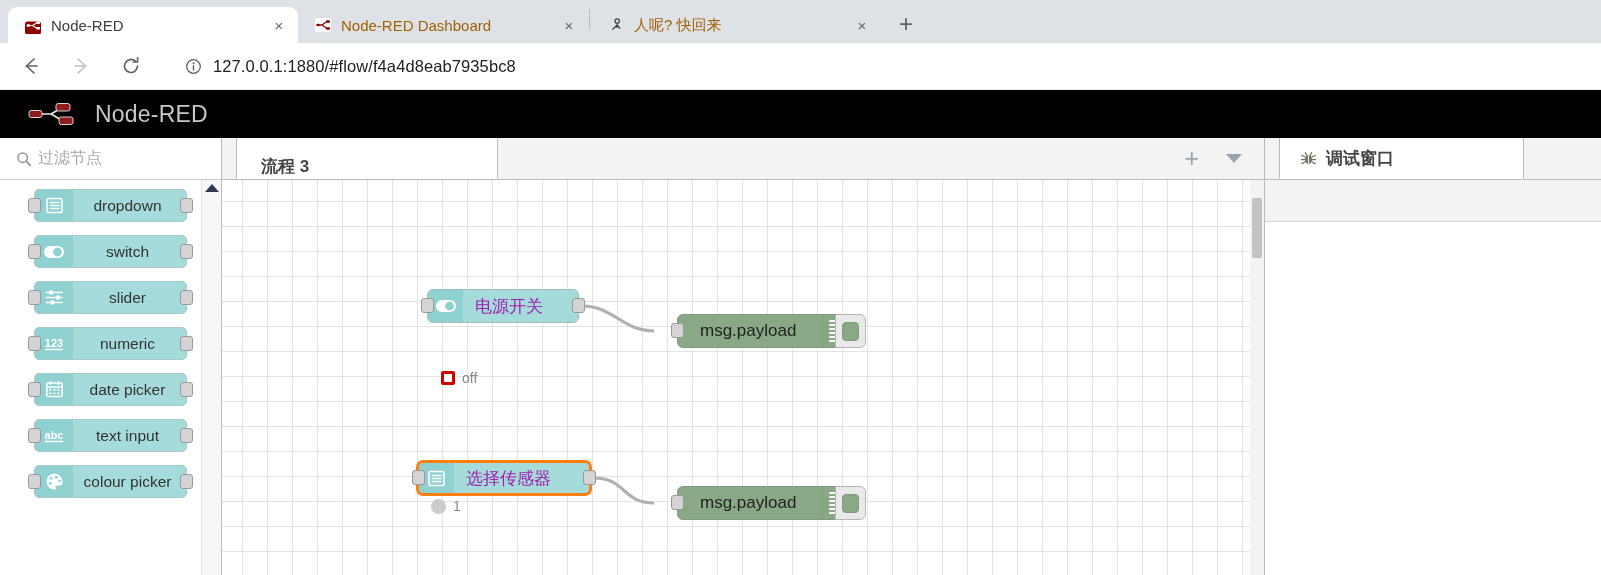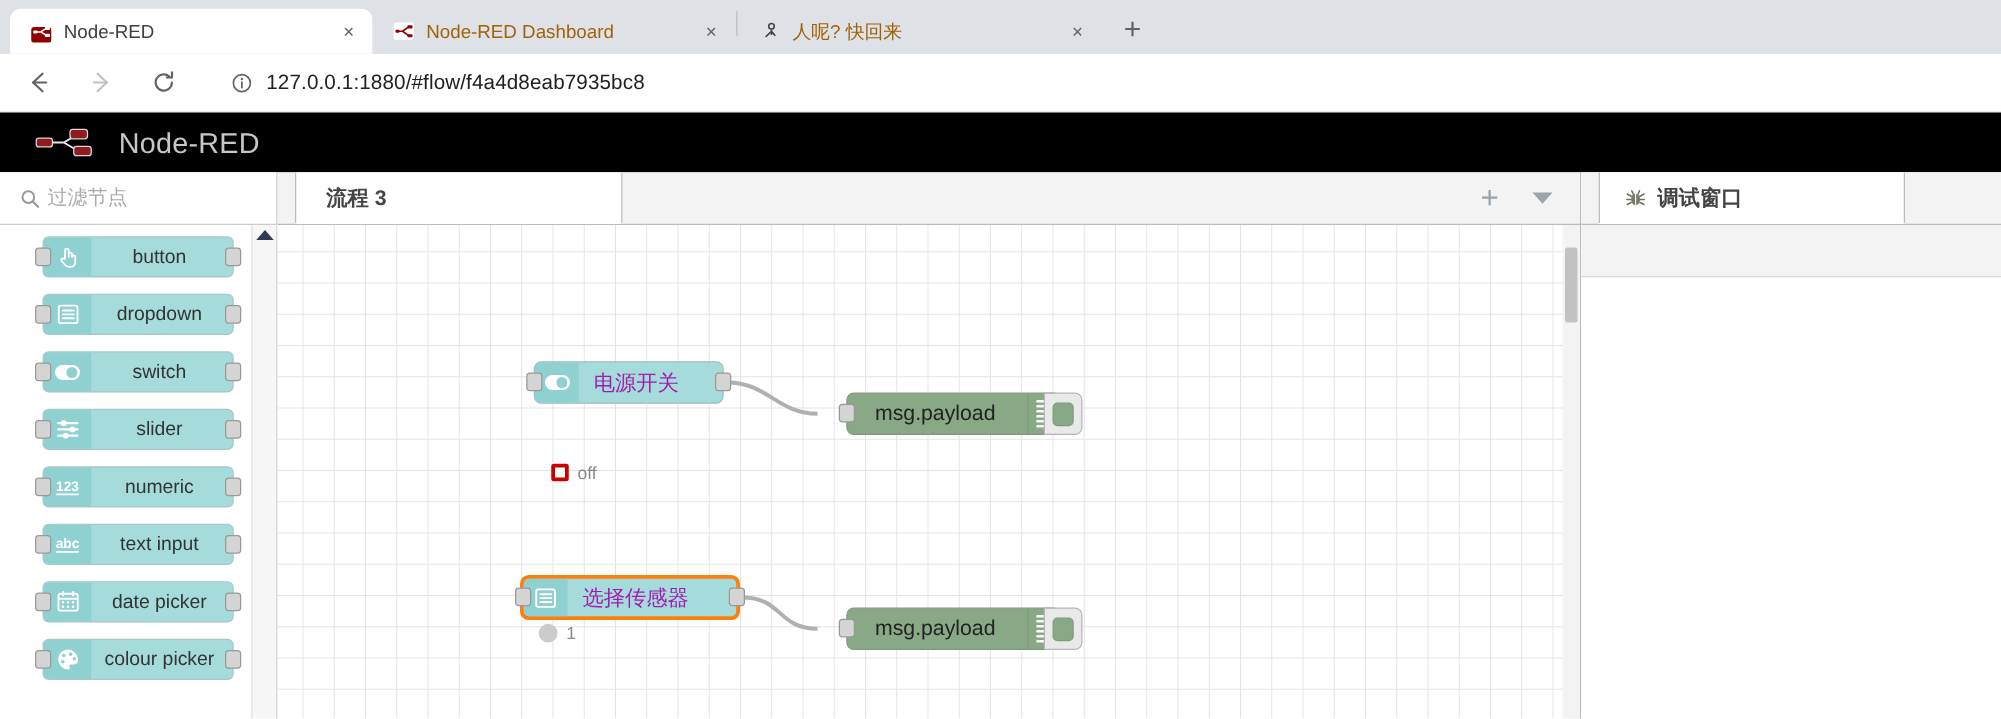--- a/index.html
+++ b/index.html
@@ -238,21 +238,21 @@
     align-items: stretch;
     position: relative;
   }
   .flow-tab {
     width: 262px;
     background: #ffffff;
     border: 1px solid #bbbbbb;
     border-bottom: 1px solid #ffffff;
     border-top: none;
     display: flex;
-    align-items: center;
+    align-items: flex-end;
     padding-left: 24px;
     margin-left: 14px;
     position: relative;
     top: 0;
   }
   .flow-tab-label {
     font-size: 17px;
     color: #444444;
     font-weight: 600;
   }
@@ -547,30 +547,20 @@
         <svg width="16" height="16" viewBox="0 0 16 16">
             <circle cx="6.7" cy="6.7" r="4.7" fill="none" stroke="currentColor" stroke-width="1.6"></circle>
             <path d="M10.2 10.2 L14.4 14.4" stroke="currentColor" stroke-width="1.8" stroke-linecap="round"></path>
           </svg>
       </span>
       <span class="search-placeholder">过滤节点</span>
     </div>
 
     <div class="palette-body">
 
-      <div class="palette-node">
-        <span class="port left"></span>
-        <span class="pal-icon-box">
-          <svg width="21" height="21" viewBox="0 0 21 21">
-              <path d="M8 12 L8 5.3 a1.5 1.5 0 0 1 3 0 L11 10.5 L11 8.3 a1.3 1.3 0 0 1 2.6 0 L13.6 10.6 a1.3 1.3 0 0 1 2.6 0 L16.2 15 a3.4 3.4 0 0 1 -3.4 3.4 L11 18.4 a3.6 3.6 0 0 1 -2.7 -1.2 L5.2 13.6 a1.3 1.3 0 0 1 2 -1.6 Z" fill="none" stroke="#ffffff" stroke-width="1.4" stroke-linejoin="round"></path>
-            </svg>
-        </span>
-        <span class="pal-label">button</span>
-        <span class="port right"></span>
-      </div>
 
       <div class="palette-node">
         <span class="port left"></span>
         <span class="pal-icon-box">
           <svg width="21" height="21" viewBox="0 0 21 21">
               <rect x="3" y="3.5" width="15" height="14" rx="1.8" fill="none" stroke="#ffffff" stroke-width="1.5"></rect>
               <path d="M6.3 7.4 L15 7.4 M6.3 10.5 L15 10.5 M6.3 13.6 L15 13.6" stroke="#ffffff" stroke-width="1.5" stroke-linecap="round"></path>
             </svg>
         </span>
         <span class="pal-label">dropdown</span>
@@ -605,32 +595,20 @@
 
       <div class="palette-node">
         <span class="port left"></span>
         <span class="pal-icon-box">
           <svg width="26" height="20" viewBox="0 0 26 20">
               <text x="13" y="12.5" font-family="Liberation Sans, sans-serif" font-size="11" font-weight="bold" fill="#ffffff" text-anchor="middle">123</text>
               <path d="M4 15.5 L22 15.5" stroke="#ffffff" stroke-width="1.5"></path>
             </svg>
         </span>
         <span class="pal-label">numeric</span>
-        <span class="port right"></span>
-      </div>
-
-      <div class="palette-node">
-        <span class="port left"></span>
-        <span class="pal-icon-box">
-          <svg width="26" height="20" viewBox="0 0 26 20">
-              <text x="13" y="12.5" font-family="Liberation Sans, sans-serif" font-size="11" font-weight="bold" fill="#ffffff" text-anchor="middle">abc</text>
-              <path d="M4 15.5 L22 15.5" stroke="#ffffff" stroke-width="1.5"></path>
-            </svg>
-        </span>
-        <span class="pal-label">text input</span>
         <span class="port right"></span>
       </div>
 
       <div class="palette-node">
         <span class="port left"></span>
         <span class="pal-icon-box">
           <svg width="21" height="21" viewBox="0 0 21 21">
               <rect x="2.8" y="4" width="15.4" height="13.5" rx="1.6" fill="none" stroke="#ffffff" stroke-width="1.5"></rect>
               <path d="M2.8 8 L18.2 8" stroke="#ffffff" stroke-width="1.5"></path>
               <path d="M6.5 2.5 L6.5 5.3 M14.5 2.5 L14.5 5.3" stroke="#ffffff" stroke-width="1.5" stroke-linecap="round"></path>
@@ -644,20 +622,32 @@
               </g>
             </svg>
         </span>
         <span class="pal-label">date picker</span>
         <span class="port right"></span>
       </div>
 
       <div class="palette-node">
         <span class="port left"></span>
         <span class="pal-icon-box">
+          <svg width="26" height="20" viewBox="0 0 26 20">
+              <text x="13" y="12.5" font-family="Liberation Sans, sans-serif" font-size="11" font-weight="bold" fill="#ffffff" text-anchor="middle">abc</text>
+              <path d="M4 15.5 L22 15.5" stroke="#ffffff" stroke-width="1.5"></path>
+            </svg>
+        </span>
+        <span class="pal-label">text input</span>
+        <span class="port right"></span>
+      </div>
+
+      <div class="palette-node">
+        <span class="port left"></span>
+        <span class="pal-icon-box">
           <svg width="21" height="21" viewBox="0 0 21 21">
               <path d="M10.5 2.5 a8 8 0 1 0 0 16 c1.4 0 1.8 -1 1.2 -1.8 c-0.8 -1.1 0 -2.2 1.2 -2.2 l2.2 0 a3.6 3.6 0 0 0 3.4 -3.8 c-0.3 -4.6 -4.2 -8.2 -8 -8.2 Z" fill="#ffffff"></path>
               <g fill="#8fd0d0">
                 <circle cx="7" cy="7.4" r="1.45"></circle>
                 <circle cx="12.4" cy="6.3" r="1.45"></circle>
                 <circle cx="15.5" cy="10" r="1.35"></circle>
                 <circle cx="6.2" cy="12.4" r="1.45"></circle>
               </g>
             </svg>
         </span>

